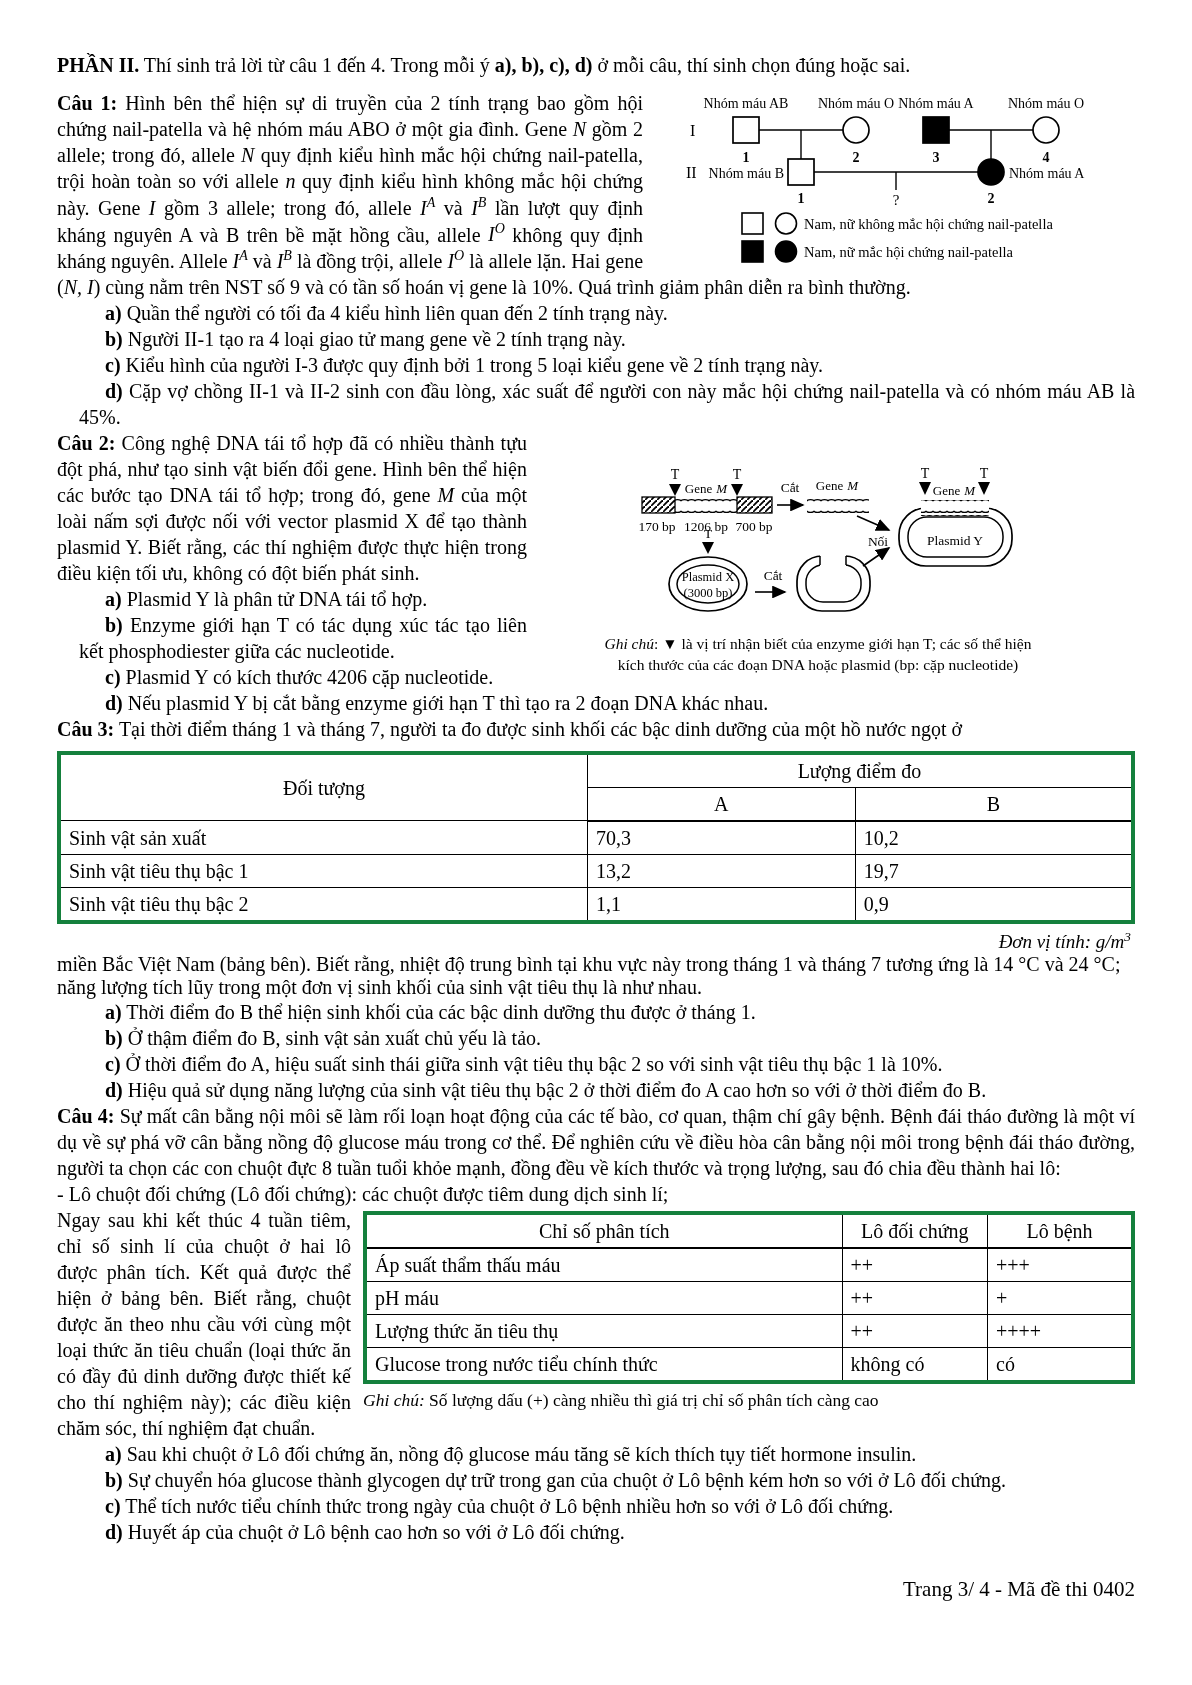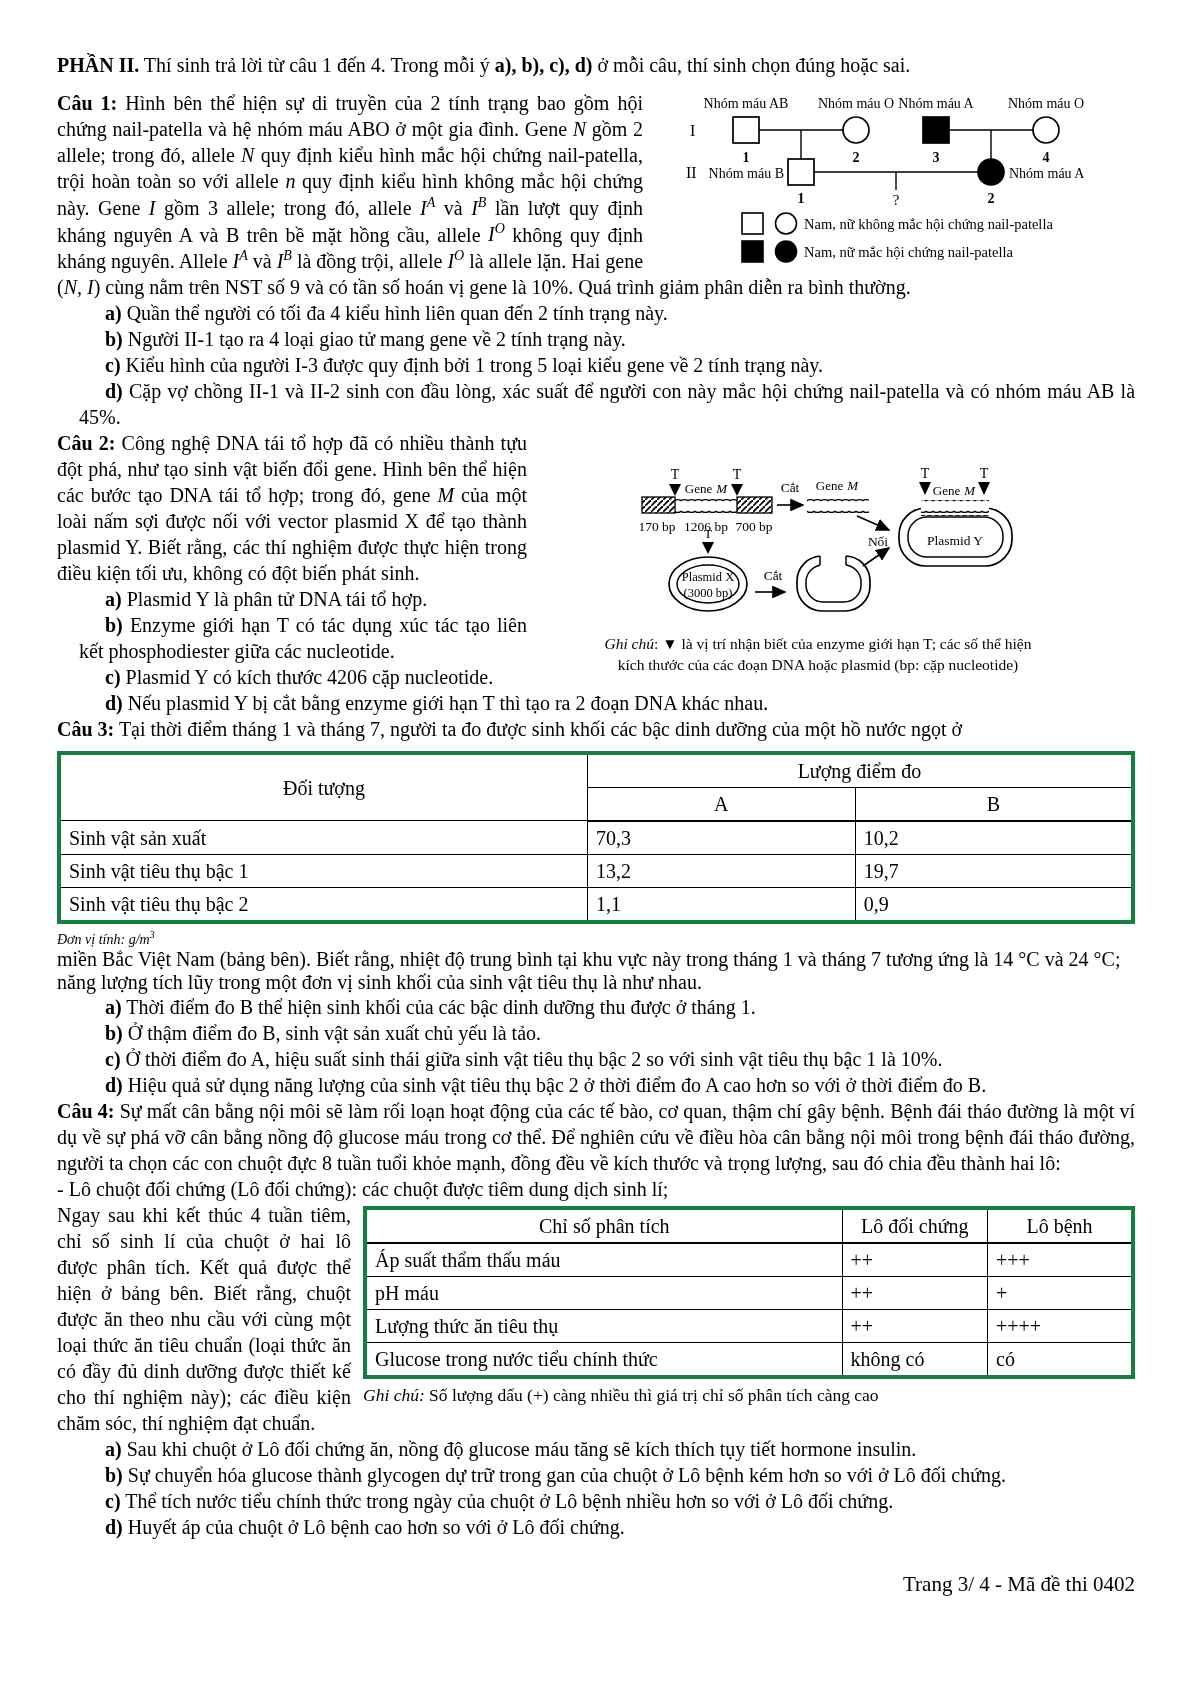--- a/index.html
+++ b/index.html
@@ -15,21 +15,21 @@
   .q2-float{float:right;width:600px;margin:4px 0 6px 8px;}
   .q2-float svg{display:block;margin-left:62px;}
   .fig-note{width:470px;margin:4px 0 0 48px;font-size:15.5px;text-align:center;line-height:1.35;}
   .q3-float{float:right;width:437px;margin:5px 0 4px 10px;}
   .q4-float{float:right;width:772px;margin:4px 0 4px 12px;}
   table{border-collapse:collapse;border:4px solid #15803d;width:100%;table-layout:fixed;}
   td{border:1px solid #000;padding:3px 8px;line-height:1.3;overflow:hidden;}
   .hdr{text-align:center;}
   .val{}
   .thickb{border-bottom:2px solid #000;}
-  .unit-note{font-size:14px;padding:5px 4px 0 0;font-style:italic;}
+  .unit-note{text-align:right;font-size:19px;padding:5px 4px 0 0;font-style:italic;}
   .q4-note{font-size:17.5px;margin-top:6px;}
   .footer{clear:both;text-align:right;font-size:21px;margin-top:32px;}
 </style>
 </head>
 <body>
 
 <div class="page">
 
   <p class="part-heading"><b>PHẦN II.</b> Thí sinh trả lời từ câu 1 đến 4. Trong mỗi ý <b>a), b), c), d)</b> ở mỗi câu, thí sinh chọn đúng hoặc sai.</p>
 

